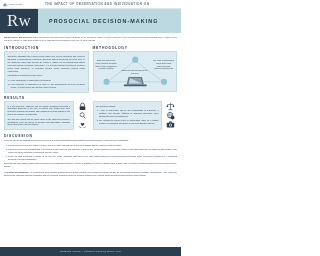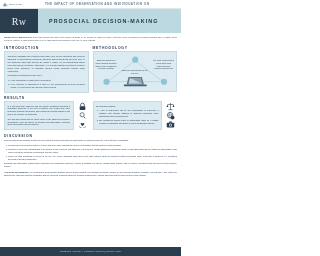--- a/index.html
+++ b/index.html
@@ -53,21 +53,21 @@
     flex: 0 0 auto;
   }
   .monogram {
     width: 38px;
     background: #2b3e50;
     display: flex; align-items: center; justify-content: center;
     color: #e8eef3;
   }
   .monogram-text {
     font-family: "Liberation Serif", serif;
-    font-size: 10px; letter-spacing: 0.3px;
+    font-size: 17px; letter-spacing: 0.3px;
   }
   .titlebar {
     flex: 1;
     background: #bcd9e2;
     display: flex; align-items: center;
     padding-left: 11px;
   }
   .poster-title {
     font-size: 5.4px; font-weight: bold;
     letter-spacing: 1.05px;

